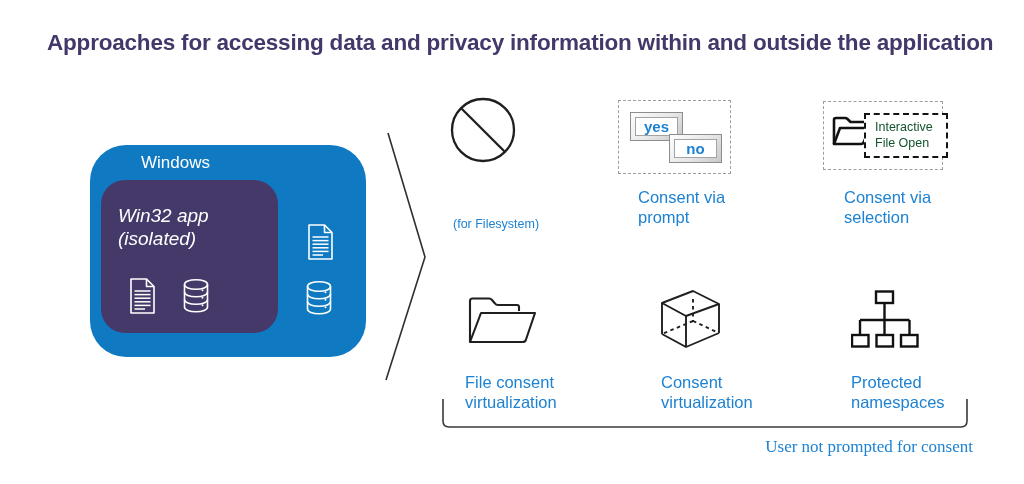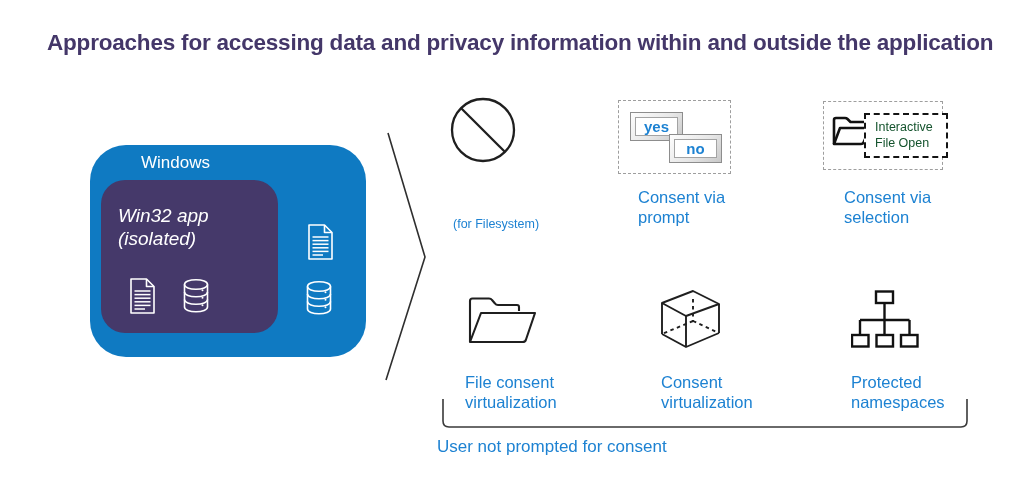--- a/index.html
+++ b/index.html
@@ -37,21 +37,21 @@
   .dlg-btn-inner{
     width:100%;height:100%;box-sizing:border-box;background:#ffffff;border:1px solid #a3a3a3;
     display:flex;align-items:center;justify-content:center;
     color:#1d82d2;font-size:15px;font-weight:bold;
   }
   .callout-dash{
     border:2px dashed #141414;box-sizing:border-box;background:#ffffff;
     display:flex;align-items:center;
   }
   .callout-text{color:#14532d;font-size:12.5px;line-height:15.5px;white-space:pre-line;padding-left:9px;}
-  .caption{color:#1d82d2;font-size:17px;text-align:left;}
+  .caption{color:#1d82d2;font-size:17px;text-align:right;font-family:Liberation Serif, serif;}
   svg{display:block;}
 </style>
 </head>
 <body>
 
 <div class="canvas">
 
   <div class="abs page-title">Approaches for accessing data and privacy information within and outside the application</div>
 
   <div class="abs windows-box">

